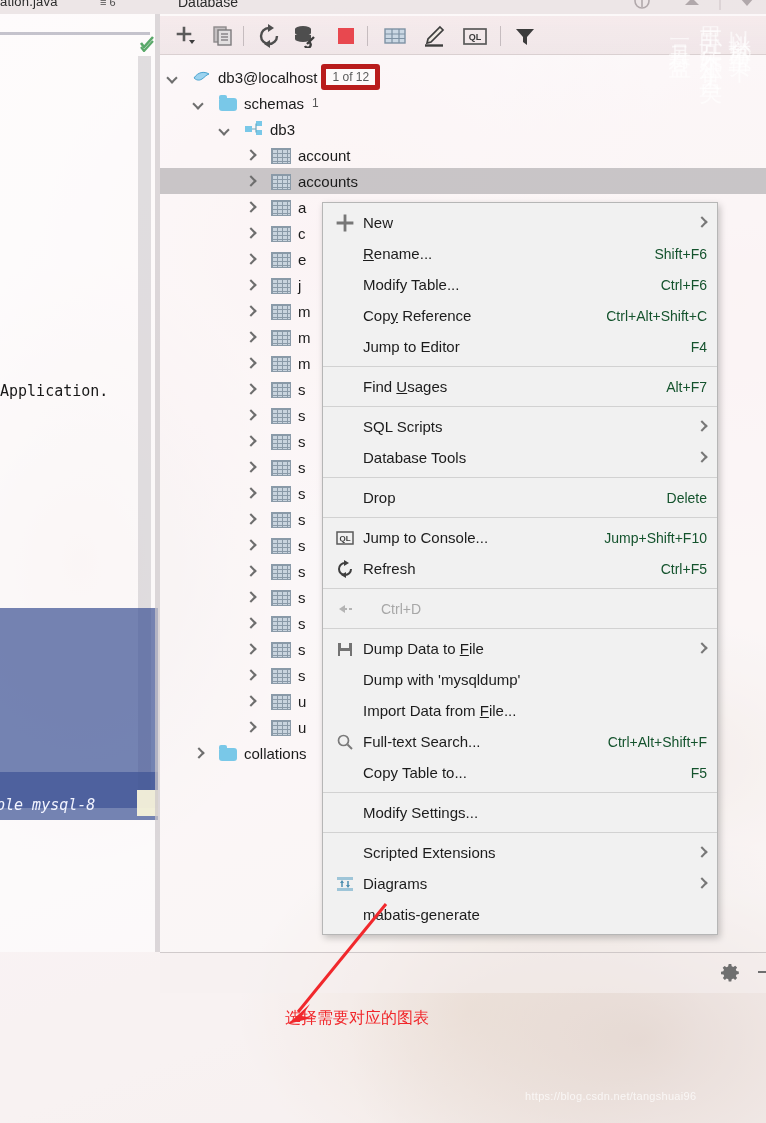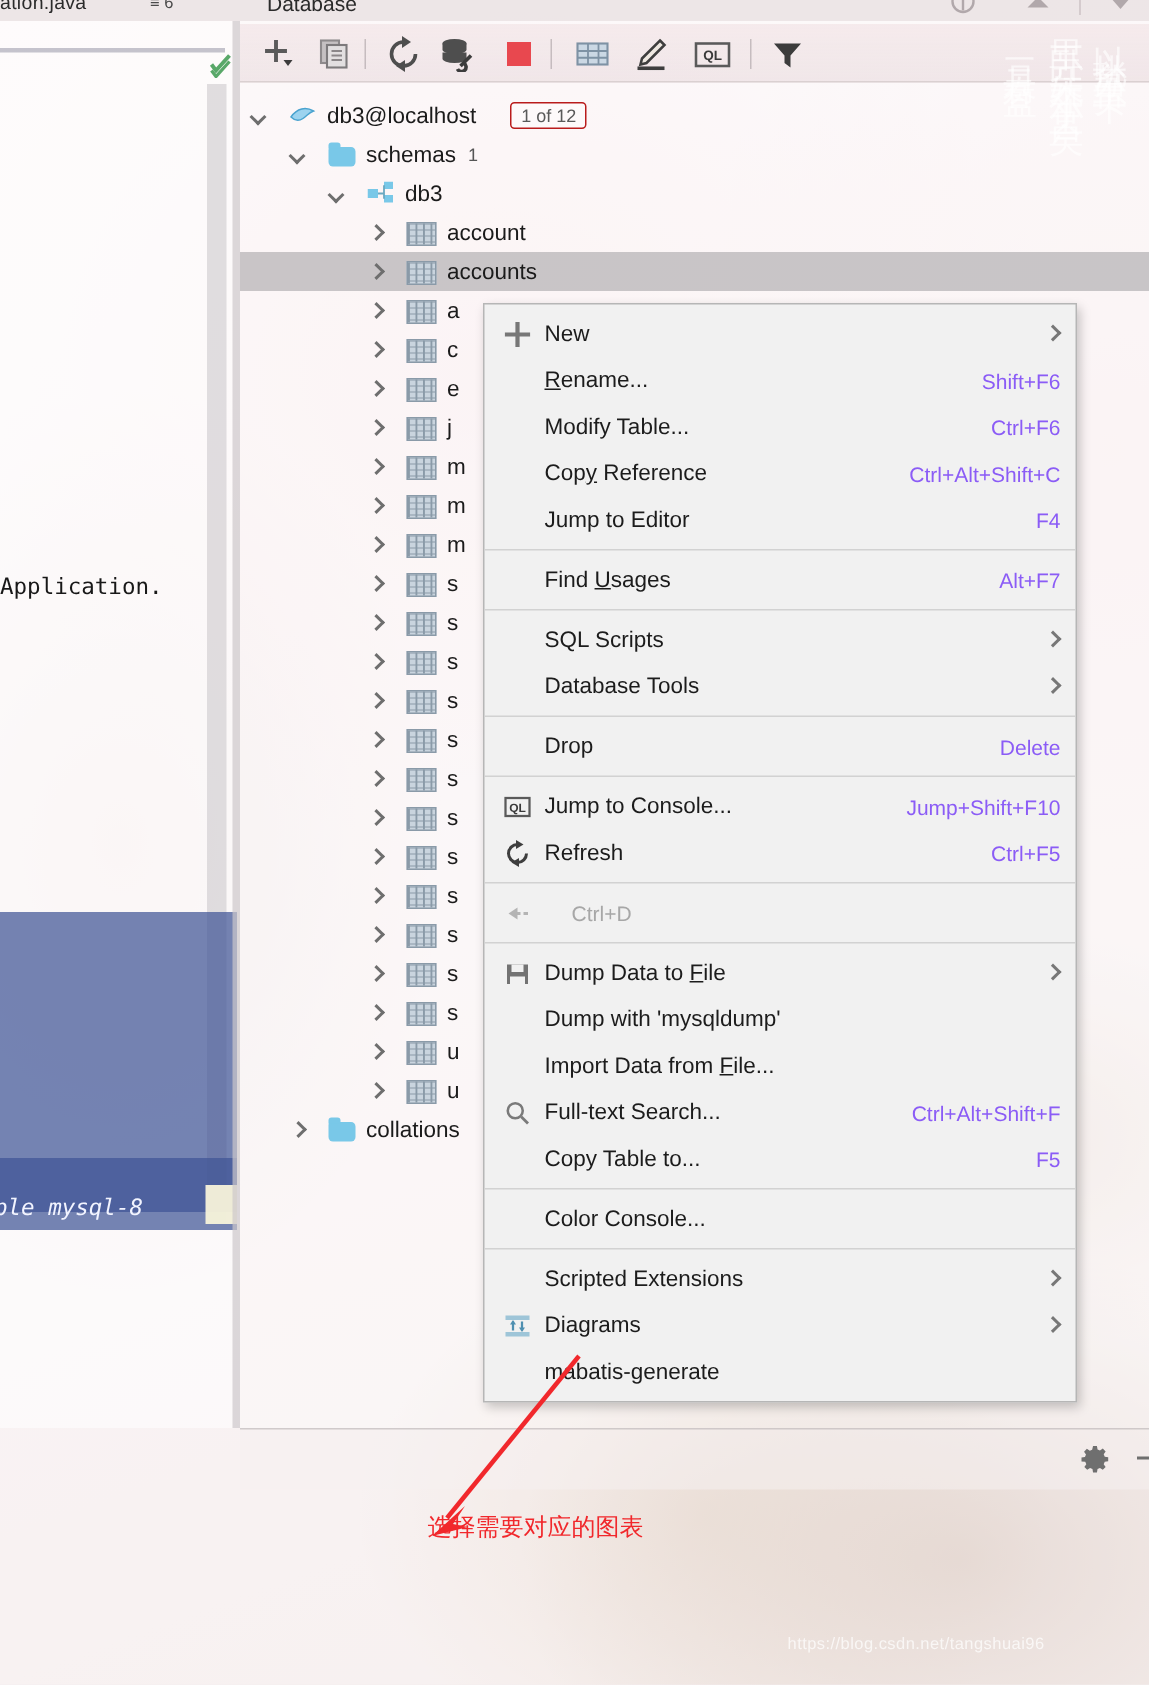--- a/index.html
+++ b/index.html
@@ -68,33 +68,33 @@
   .tarrow.down::before{content:"";position:absolute;left:2px;top:3px;width:6px;height:6px;
       border-right:2px solid #6e6e6e;border-bottom:2px solid #6e6e6e;transform:rotate(45deg);}
   .ticon{width:18px;height:16px;flex:0 0 18px;margin-right:7px;position:relative;}
   .icon-folder{background:#79c8e8;border-radius:2px 3px 3px 3px;height:13px;margin-top:2px;}
   .icon-folder::before{content:"";position:absolute;left:0;top:-3px;width:8px;height:4px;
       background:#79c8e8;border-radius:2px 2px 0 0;}
   .icon-table{height:14px;margin-top:1px;background:#c9d4de;border:1px solid #8a9aa8;
       background-image:linear-gradient(#8a9aa8 1px,transparent 1px),linear-gradient(90deg,#8a9aa8 1px,transparent 1px);
       background-size:100% 4px,5px 100%;}
   .tcount{font-size:12px;color:#555;margin-left:8px;}
-  .tbadge{font-size:12px;color:#5a5a5a;border:1px solid #b91c1c;border-radius:3px;
-      padding:1px 6px;margin-left:23px;background:rgba(255,255,255,.35);}
+  .tbadge{font-size:12px;color:#5a5a5a;border:5px solid #b91c1c;border-radius:3px;
+      padding:1px 6px;margin-left:4px;background:rgba(255,255,255,.35);}
 
   
   #ctx-menu{position:absolute;left:322px;top:202px;width:394px;
       background:#f1f1f1;border:1px solid #b6b6b6;box-shadow:2px 3px 7px rgba(0,0,0,.22);
       padding:4px 0 4px 0;z-index:40;}
   .mi{position:relative;height:31px;display:flex;align-items:center;padding:0 10px 0 12px;
       font-size:15px;color:#1c1c1c;cursor:default;}
   .mi.disabled{color:#9a9a9a;}
   .mi-ico{width:22px;height:20px;flex:0 0 22px;margin-right:6px;position:relative;}
   .mi-label{flex:1 1 auto;white-space:nowrap;}
-  .mi-short{color:#8b5cf6;font-size:14px;margin-left:18px;white-space:nowrap;}
+  .mi-short{color:#14532d;font-size:14px;margin-left:18px;white-space:nowrap;}
   .mi.disabled .mi-short{color:#a7a7a7;}
   .mi-arrow{margin-left:14px;width:9px;height:9px;position:relative;flex:0 0 9px;}
   .mi-arrow::before{content:"";position:absolute;left:0;top:0;width:6px;height:6px;
       border-right:2px solid #777;border-bottom:2px solid #777;transform:rotate(-45deg);}
   .msep{height:1px;background:#d2d2d2;margin:4px 0;}
   .u{text-decoration:underline;}
 
   
   #status-strip{position:absolute;left:160px;top:952px;width:606px;height:40px;
       background:rgba(245,240,241,.55);border-top:1px solid rgba(195,188,190,.75);}
@@ -530,21 +530,21 @@
       <span class="mi-short">Ctrl+Alt+Shift+F</span>
     </div>
     <div class="mi">
       <span class="mi-ico"></span>
       <span class="mi-label">Copy Table to...</span>
       <span class="mi-short">F5</span>
     </div>
     <div class="msep"></div>
     <div class="mi">
       <span class="mi-ico"></span>
-      <span class="mi-label">Color Console...</span>
+      <span class="mi-label">Modify Settings...</span>
     </div>
     <div class="msep"></div>
     <div class="mi">
       <span class="mi-ico"></span>
       <span class="mi-label">Scripted Extensions</span>
       <span class="mi-arrow"></span>
     </div>
     <div class="mi">
       <span class="mi-ico"><svg viewBox="0 0 20 20" width="20" height="20">
           <rect x="2" y="3" width="16" height="3" fill="#9ec5d8"></rect>

